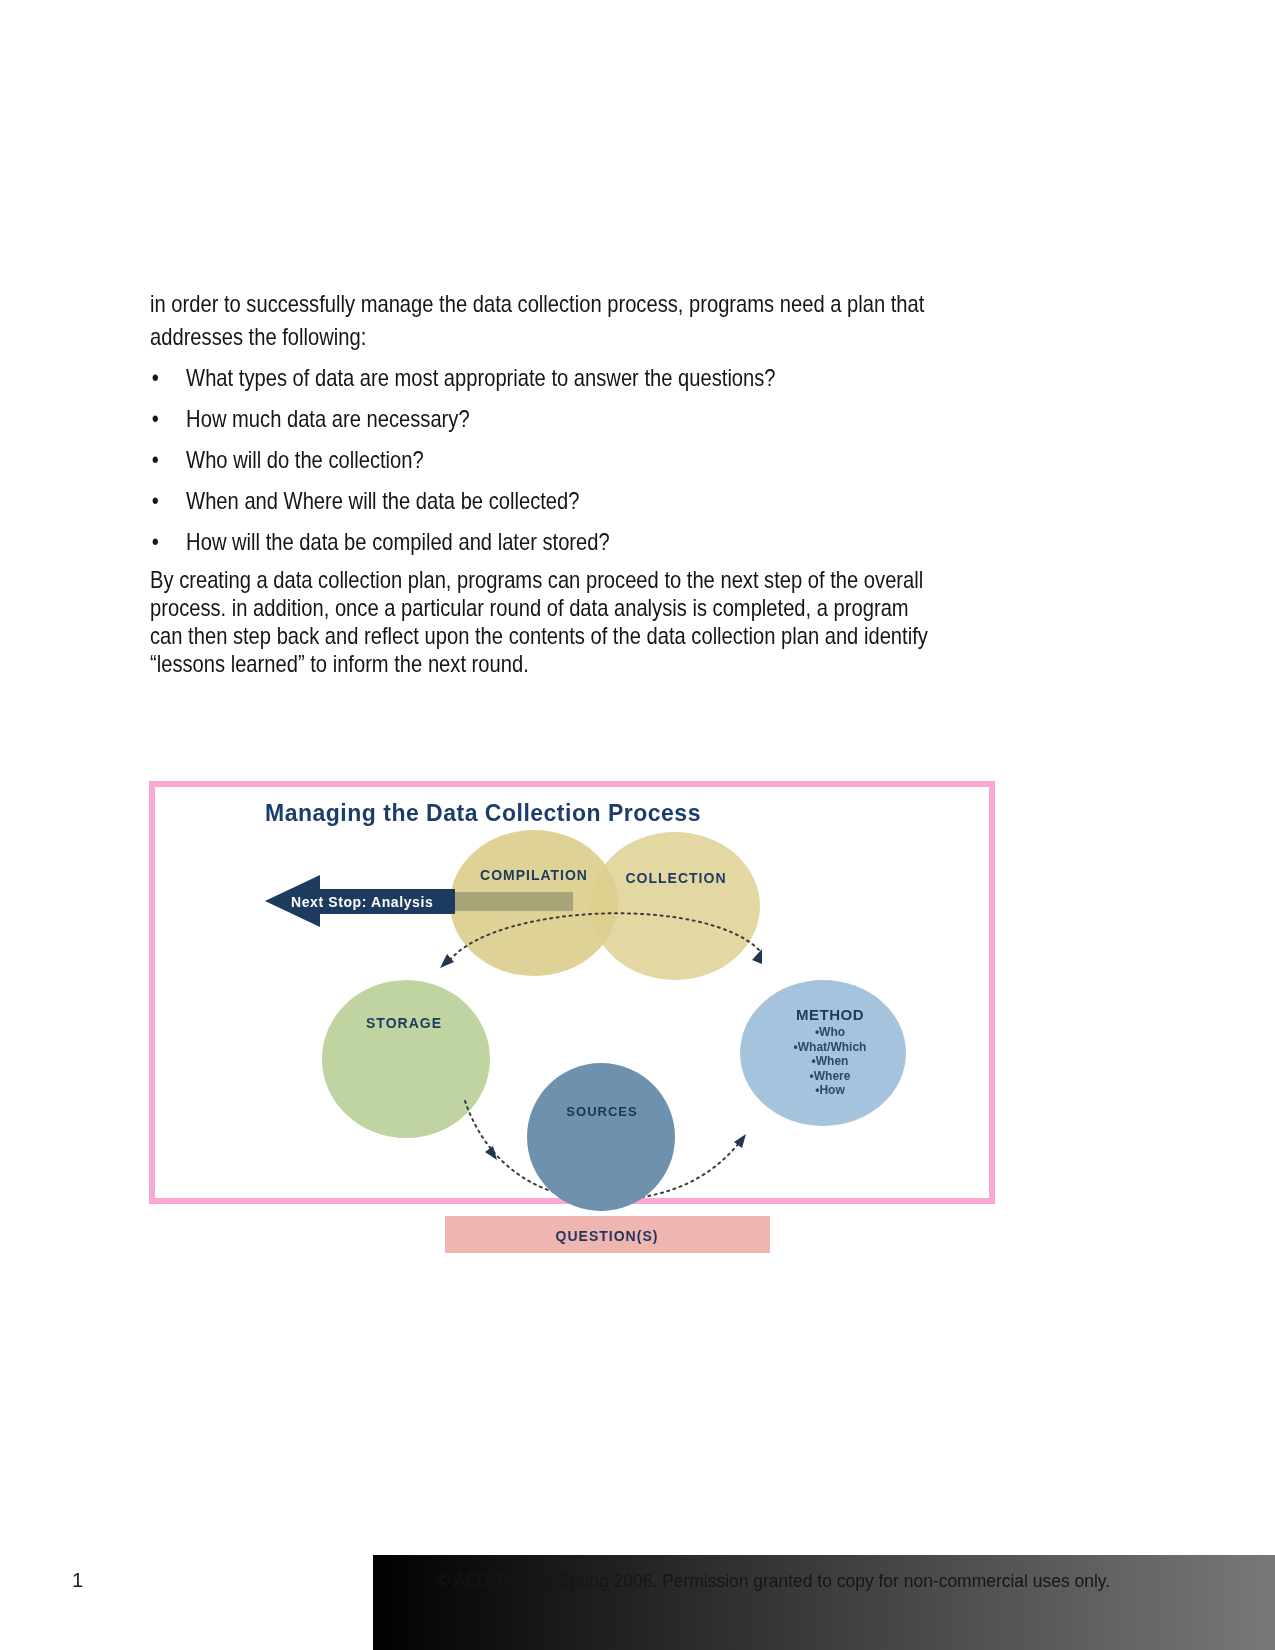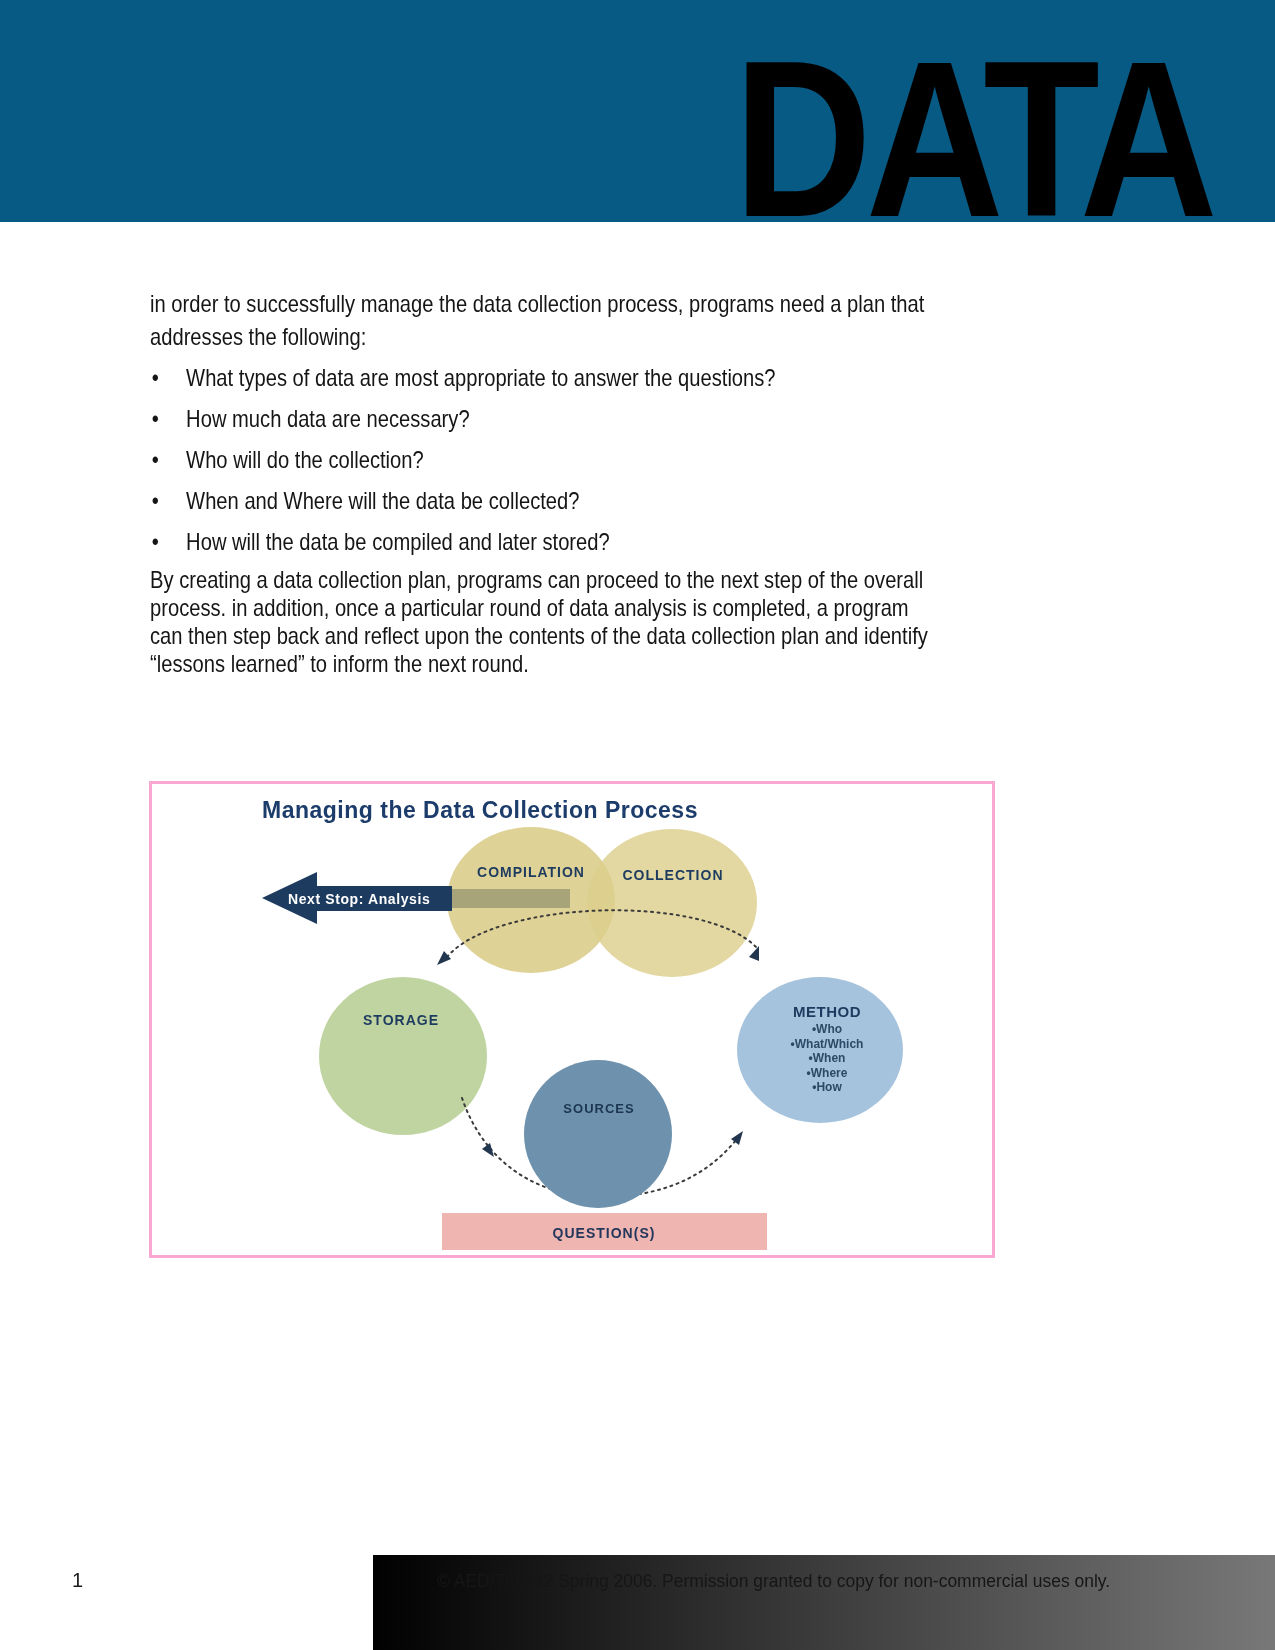--- a/index.html
+++ b/index.html
@@ -24,22 +24,22 @@
   }
   .intro,.closing{margin:0;white-space:pre-line;}
   .intro{line-height:33px;}
   .closing{line-height:28px;margin-top:7px;}
   ul.points{list-style:none;margin:8px 0 0 0;padding:0;}
   ul.points li{position:relative;padding-left:43px;line-height:33px;margin-bottom:8px;}
   ul.points li .dot{position:absolute;left:2px;top:0;}
 
   
   .diagram-box{
-    position:absolute;left:149px;top:781px;width:846px;height:477px;
-    border:3px solid #f9a8d4;box-sizing:border-box;background:#fff;
+    position:absolute;left:149px;top:781px;width:846px;height:423px;
+    border:6px solid #f9a8d4;box-sizing:border-box;background:#fff;
   }
   .diagram-box svg{position:absolute;left:-3px;top:-3px;}
   .svg-label{font-family:"Liberation Sans",sans-serif;font-weight:bold;fill:#1d3a5f;}
 
   
   .footer-bar{
     position:absolute;left:373px;top:1555px;width:902px;height:95px;
     background:linear-gradient(to right,#010101,#787878);
   }
   .copyright{
@@ -47,23 +47,20 @@
     font-size:18px;line-height:20px;color:#161616;
     transform:scaleX(0.97);transform-origin:left top;white-space:nowrap;
   }
   .page-num{position:absolute;left:72px;top:1569px;font-size:20px;color:#1c1c1c;}
 </style>
 </head>
 <body>
 
 <div class="page">
 
-  <div class="band">
-    <div class="data-word">DATA</div>
-  </div>
 
   <div class="body-copy">
     <p class="intro">in order to successfully manage the data collection process, programs need a plan that
 addresses the following:</p>
     <ul class="points">
       <li>
         <span class="dot">•</span>
         <span>What types of data are most appropriate to answer the questions?</span>
       </li>
       <li>

